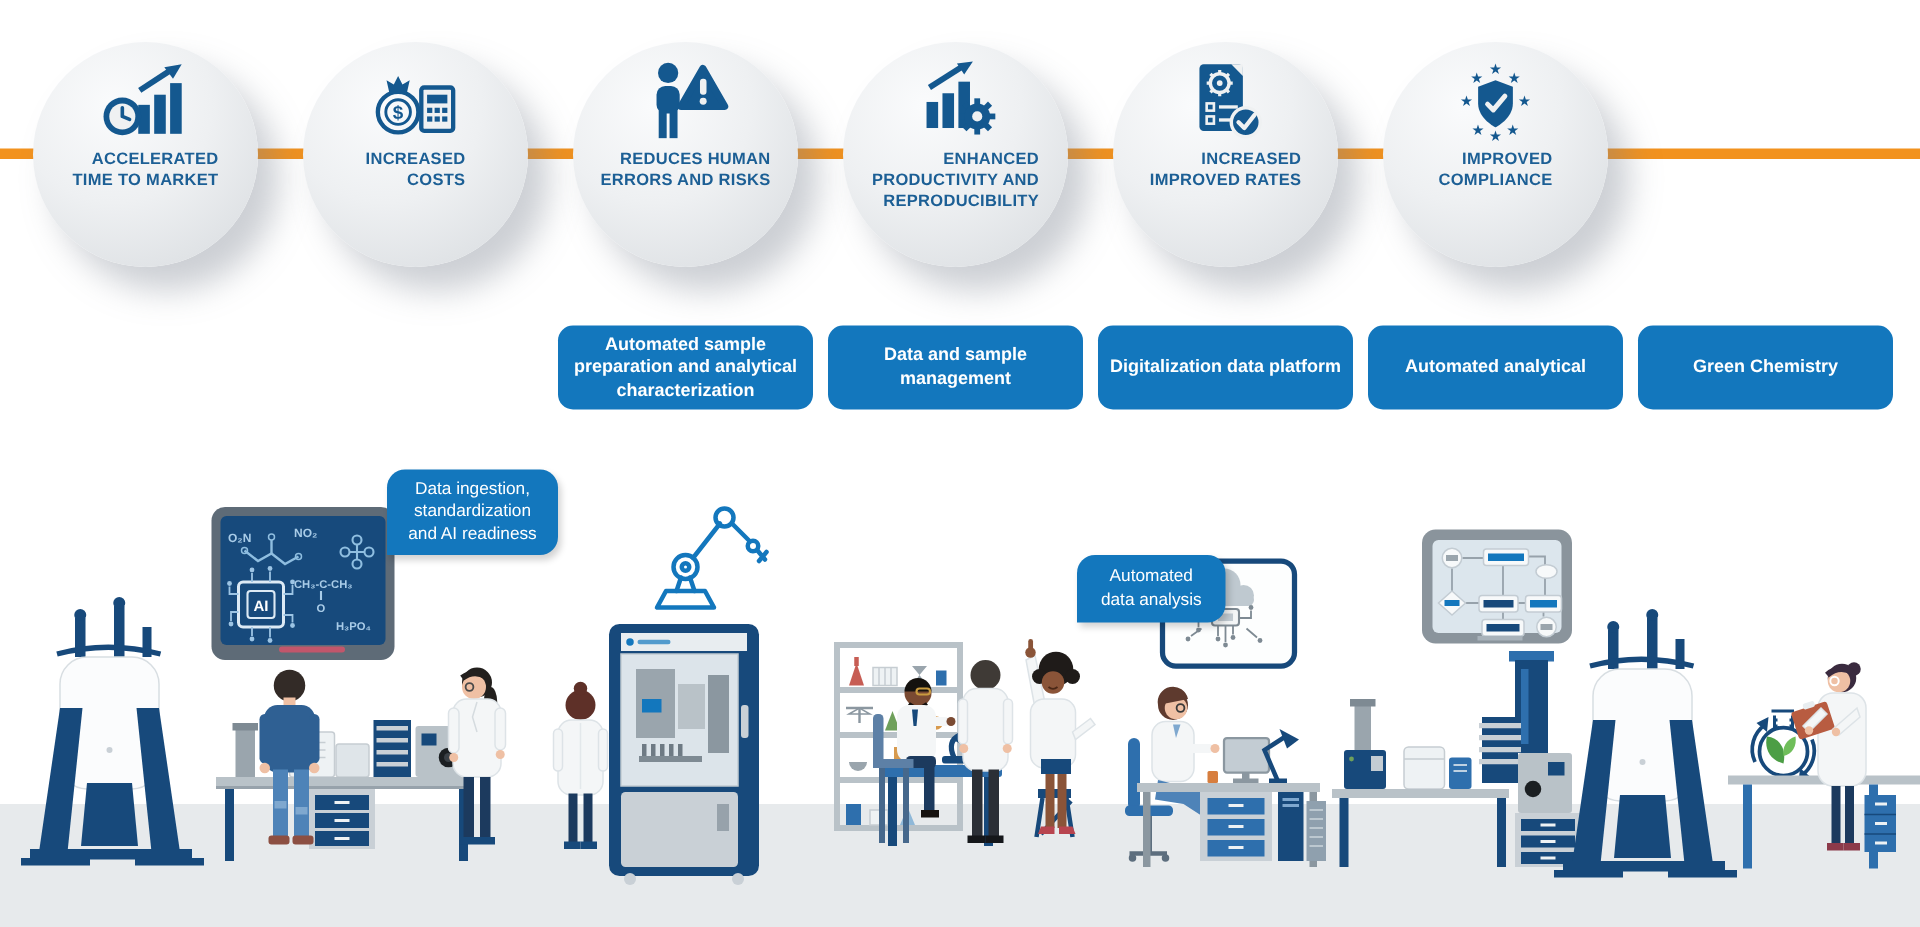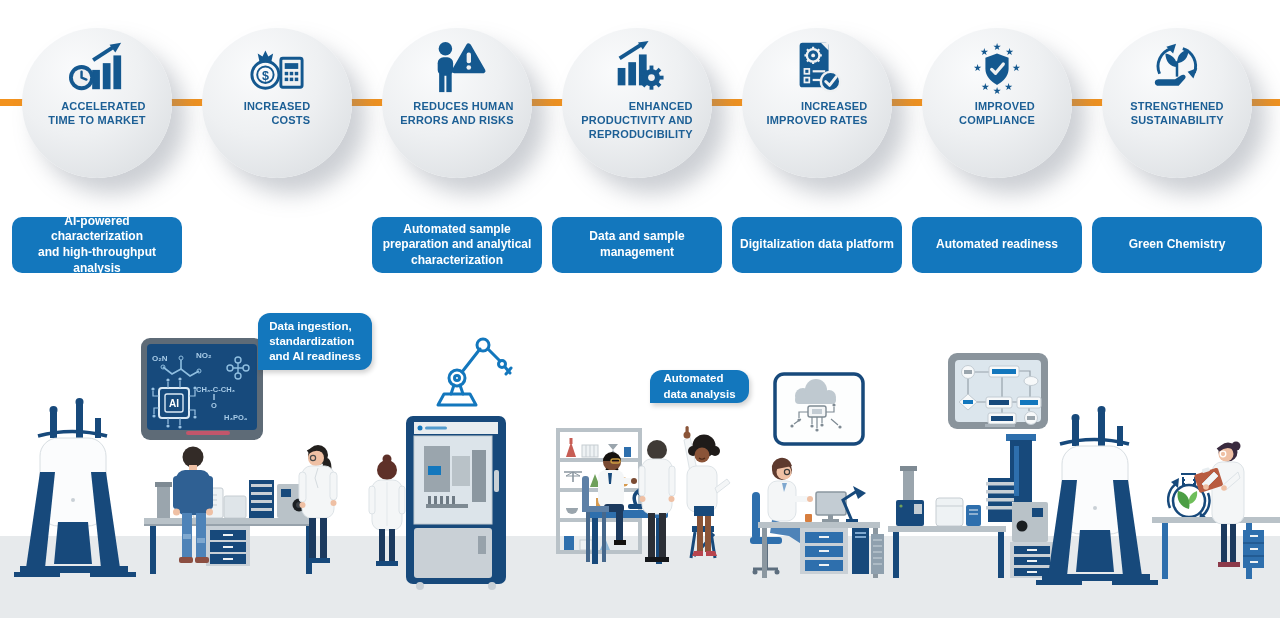--- a/index.html
+++ b/index.html
@@ -10,24 +10,24 @@
            background:radial-gradient(circle at 36% 28%, #fafbfc 0%, #eef0f2 45%, #e0e3e6 78%, #d2d6da 100%);
            box-shadow:14px 16px 22px rgba(120,130,142,.38);
            display:flex;flex-direction:column;align-items:center;padding-top:11px;box-sizing:border-box;}
   .b-icon svg{display:block;}
   .b-label{margin-top:4px;font-weight:bold;font-size:11px;line-height:1.28;color:#1C5F95;
            text-align:right;white-space:pre-line;letter-spacing:.2px;}
   .enabler{position:absolute;top:217px;height:56px;width:170px;background:#1377BD;border-radius:10px;
            color:#fff;font-weight:bold;font-size:12px;line-height:1.3;display:flex;align-items:center;
            justify-content:center;text-align:center;white-space:pre-line;box-sizing:border-box;padding:2px 6px;}
   .callout{position:absolute;background:#1377BD;border-radius:12px;border-bottom-left-radius:0;
-           color:#fff;font-weight:bold;font-size:11.5px;line-height:1.32;display:flex;align-items:center;
-           justify-content:center;text-align:left;white-space:pre-line;box-shadow:2px 3px 5px rgba(0,0,0,.18);}
+           color:#fff;font-weight:normal;font-size:11.5px;line-height:1.32;display:flex;align-items:center;
+           justify-content:center;text-align:center;white-space:pre-line;box-shadow:2px 3px 5px rgba(0,0,0,.18);}
   #callout-1{left:258px;top:313px;width:114px;height:57px;}
-  #callout-2{left:650px;top:370px;width:99px;height:33px;}
+  #callout-2{left:718px;top:370px;width:99px;height:45px;}
   .scene{position:absolute;left:0;top:300px;width:1280px;height:318px;}
   svg text{font-family:"Liberation Sans",sans-serif;}
 </style>
 </head>
 <body>
 
 <div class="canvas">
 
   <div class="timeline"></div>
 
@@ -156,47 +156,28 @@
           <text x="20" y="53">★</text>
           <text x="44" y="53">★</text>
           <text x="32" y="57">★</text>
         </g>
       </svg>
     </span>
     <div class="b-label">IMPROVED
 COMPLIANCE</div>
   </div>
 
-  <div class="benefit" style="left:1102px">
-    <span class="b-icon">
-      <svg viewBox="0 0 64 58" width="62" height="56">
-        <path d="M14,36 A19,19 0 0 1 26,10" stroke="#14588F" stroke-width="3" fill="none"></path>
-        <polygon points="31,5 21,8 28,15" fill="#14588F"></polygon>
-        <path d="M38,10 A19,19 0 0 1 50,35" stroke="#14588F" stroke-width="3" fill="none"></path>
-        <polygon points="53,30 49,41 43,34" fill="#14588F"></polygon>
-        <path d="M32,39 V23" stroke="#14588F" stroke-width="2.6"></path>
-        <path d="M32,29 C25,29 20,23 20,15 C27,16 32,21 32,29 Z" fill="#14588F"></path>
-        <path d="M32,25 C39,25 44,19 44,11 C37,12 32,17 32,25 Z" fill="#14588F"></path>
-        <path d="M9,45 c0,-2 2,-3.2 4,-3.2 h17 l6,-4 c3,-2 6.5,0.4 4.2,3.4 l-6.5,7.3 H13 c-2.2,0 -4,-1.3 -4,-3.5 z" fill="#14588F"></path>
-      </svg>
-    </span>
-    <div class="b-label">STRENGTHENED
-SUSTAINABILITY</div>
-  </div>
-
-  <div class="enabler" style="left:12px">AI-powered characterization
-and high-throughput
-analysis</div>
+
   <div class="enabler" style="left:372px">Automated sample
 preparation and analytical
 characterization</div>
   <div class="enabler" style="left:552px">Data and sample
 management</div>
   <div class="enabler" style="left:732px">Digitalization data platform</div>
-  <div class="enabler" style="left:912px">Automated readiness</div>
+  <div class="enabler" style="left:912px">Automated analytical</div>
   <div class="enabler" style="left:1092px">Green Chemistry</div>
 
   <svg class="scene" viewBox="0 0 1280 318">
     <rect x="0" y="236" width="1280" height="82" fill="#E7EAEC"></rect>
 
     <g id="nmr-left">
       <rect x="50" y="112" width="7" height="26" fill="#17497B"></rect>
         <circle cx="53.5" cy="110" r="4" fill="#17497B"></circle>
       <rect x="76" y="104" width="7" height="34" fill="#17497B"></rect>
         <circle cx="79.5" cy="102" r="4" fill="#17497B"></circle>

